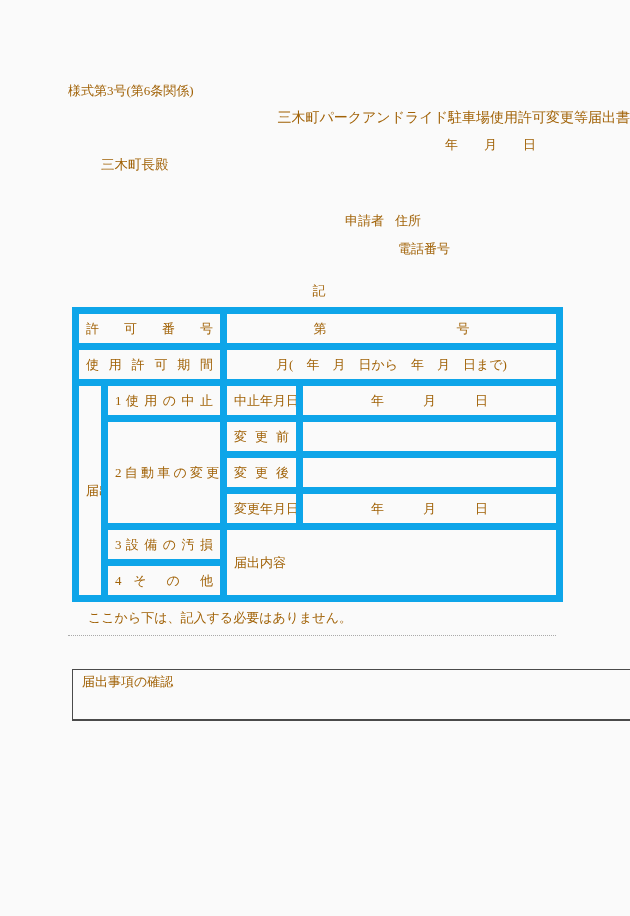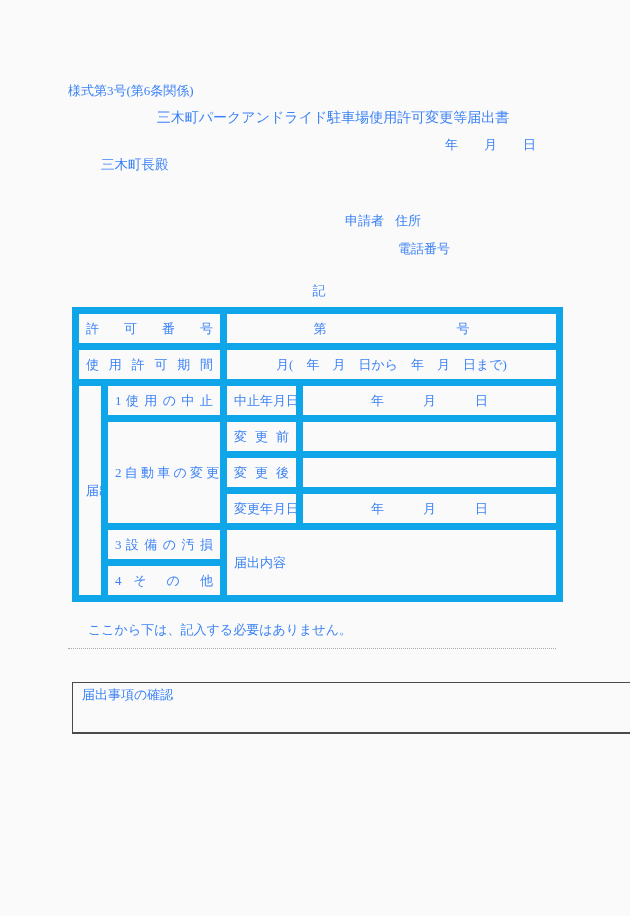--- a/index.html
+++ b/index.html
@@ -1,29 +1,29 @@
 <!DOCTYPE html>
 <html lang="ja"><head>
 <meta charset="utf-8">
 <style>
   html,body{margin:0;padding:0;}
   body{background:#fafafa;}
   .page{
     position:relative;
     width:630px;height:916px;
     background:#fafafa;
-    color:#3b82f6;
+    color:#a16207;
     font-family:"Liberation Serif","DejaVu Serif",serif;
     font-size:13px;line-height:14px;
     box-sizing:border-box;
     padding-top:84px;
     overflow:hidden;
   }
   .form-no{margin-left:68px;}
-  .title{margin-top:13px;text-align:center;font-size:14px;padding-left:36px;font-family:Liberation Mono, monospace;}
+  .title{margin-top:13px;text-align:right;font-size:14px;padding-left:36px;font-family:Liberation Mono, monospace;}
   .date-line{margin-top:13px;text-align:right;padding-right:94px;}
   .addressee{margin-top:6px;margin-left:101px;font-size:13.5px;}
   .app-line{margin-left:345px;}
   .app-line.first{margin-top:42px;}
   .app-line .gap{margin-left:11px;}
   .app-sub{margin-left:398px;margin-top:13px;}
   .app-sub.last{margin-top:14px;}
   .seal{
     display:inline-flex;align-items:center;justify-content:center;
     width:15px;height:15px;border:1px solid #444;border-radius:50%;
@@ -47,21 +47,21 @@
   }
   td.jst{text-align:justify;text-align-last:justify;}
   td.ctr{text-align:center;}
   td.date-cell{text-align:center;padding-left:90px;}
   td.num-cell{text-align:center;padding-left:18px;}
   td.v-head{
     padding:0 2px;text-align:center;vertical-align:middle;
     word-break:break-all;white-space:normal;line-height:29px;
   }
   td.content-cell{vertical-align:top;padding-top:5px;white-space:normal;}
-  .note{margin-top:22px;margin-left:88px;font-family:Liberation Mono, monospace;}
+  .note{margin-top:9px;margin-left:88px;}
   .dotted{margin:10px 0 0 68px;width:488px;border-top:1px dotted #aaa;height:0;}
   .bottom-box{
     margin:33px 0 0 72px;width:576px;
     border:1px solid #4a4a4a;box-sizing:border-box;
   }
   .box-section{height:44px;padding:5px 9px 0;box-sizing:content-box;}
   .box-section.first{border-bottom:1px solid #4a4a4a;}
   .box-section.second{height:43px;}
 </style>
 </head>

